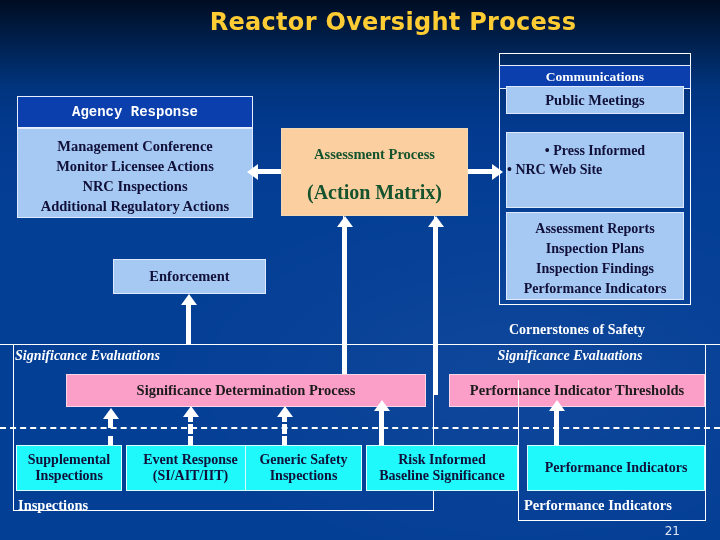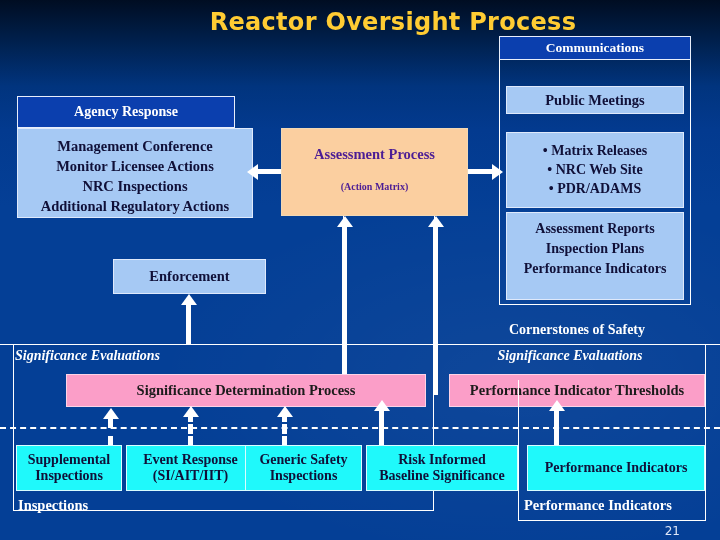--- a/index.html
+++ b/index.html
@@ -19,21 +19,21 @@
   .title{
     position:absolute;left:0;top:8px;width:720px;text-align:center;
     font-family:"DejaVu Sans", sans-serif;
     font-weight:bold;font-size:24px;color:#ffcc33;letter-spacing:.3px;margin-left:33px;
   }
 
   
   .box{position:absolute;box-sizing:border-box;}
   .lightblue{background:#a6c9f4;color:#101038;border:1px solid #dfe9fb;}
   .darkhdr{background:#0b3fae;color:#ffffff;border:1px solid #e8eefb;}
-  .peach{background:#fbcfa0;color:#4c1d95;border:1px solid #f2d8b4;}
+  .peach{background:#fbcfa0;color:#14532d;border:1px solid #f2d8b4;}
   .pink{background:#fb9ec8;color:#1b1b1b;border:1px solid #fdd3e6;}
   .cyan{background:#1ff9fb;color:#101038;border:1px solid #d8fdff;}
   .wireframe{border:1px solid #ffffff;background:transparent;}
 
   .ctr{display:flex;align-items:center;justify-content:center;text-align:center;}
   .b{font-weight:bold;}
 
   .lbl{position:absolute;color:#ffffff;font-weight:bold;}
   .lbl.it{font-style:italic;}
   .shaftV{position:absolute;background:#ffffff;}
@@ -54,56 +54,56 @@
 <body>
 
 <div id="slide">
 
   <div class="title">Reactor Oversight Process</div>
 
   <div class="vline" style="left:343px;top:215px;height:130px;"></div>
   <div class="vline" style="left:434px;top:215px;height:130px;"></div>
   <div class="hline" style="left:0px;top:344px;width:720px;"></div>
 
-  <div class="box darkhdr ctr" style="left:17px;top:96px;width:218px;height:32px;font-size:14px;">
+  <div class="box darkhdr ctr" style="left:17px;top:96px;width:236px;height:32px;font-size:14px;font-family:Liberation Mono, monospace;">
     <span class="b">Agency Response</span>
   </div>
   <div class="box lightblue" style="left:17px;top:128px;width:236px;height:90px;padding-top:7px;">
     <div class="b" style="text-align:center;font-size:14.5px;line-height:20px;">Management Conference</div>
     <div class="b" style="text-align:center;font-size:14.5px;line-height:20px;">Monitor Licensee Actions</div>
     <div class="b" style="text-align:center;font-size:14.5px;line-height:20px;">NRC Inspections</div>
     <div class="b" style="text-align:center;font-size:14.5px;line-height:20px;">Additional Regulatory Actions</div>
   </div>
 
   <div class="box peach" style="left:281px;top:128px;width:187px;height:88px;">
     <div class="b" style="text-align:center;font-size:14.5px;margin-top:17px;">Assessment Process</div>
-    <div class="b" style="text-align:center;font-size:10px;margin-top:18px;">(Action Matrix)</div>
+    <div class="b" style="text-align:center;font-size:20px;margin-top:18px;">(Action Matrix)</div>
   </div>
 
   <div class="shaftH" style="left:258px;top:169px;width:23px;height:5px;"></div>
   <div class="headL" style="left:247px;top:163.5px;"></div>
 
   <div class="shaftH" style="left:468px;top:169px;width:24px;height:5px;"></div>
   <div class="headR" style="left:492px;top:163.5px;"></div>
 
   <div class="box wireframe" style="left:499px;top:53px;width:192px;height:252px;"></div>
-  <div class="box darkhdr ctr" style="left:499px;top:36px;width:192px;height:24px;font-size:13.5px;">
+  <div class="box darkhdr ctr" style="left:499px;top:65px;width:192px;height:24px;font-size:13.5px;">
     <span class="b">Communications</span>
   </div>
   <div class="box lightblue ctr" style="left:506px;top:86px;width:178px;height:28px;font-size:14.5px;">
     <span class="b">Public Meetings</span>
   </div>
   <div class="box lightblue" style="left:506px;top:132px;width:178px;height:76px;padding-top:8px;">
-    <div class="b" style="text-align:center;font-size:14px;line-height:19px;">• Matrix Releases</div>
-    <div class="b" style="text-align:center;font-size:14px;line-height:19px;">• NRC Web Site</div>
-    <div class="b" style="text-align:center;font-size:14px;line-height:19px;">• PDR/ADAMS</div>
+    <div class="b" style="text-align:center;font-size:14px;line-height:19px;">• Press Informed</div>
+    <div class="b" style="font-size:14px;line-height:19px;">• NRC Web Site</div>
   </div>
   <div class="box lightblue" style="left:506px;top:212px;width:178px;height:88px;padding-top:6px;">
     <div class="b" style="text-align:center;font-size:14px;line-height:20px;">Assessment Reports</div>
     <div class="b" style="text-align:center;font-size:14px;line-height:20px;">Inspection Plans</div>
+    <div class="b" style="text-align:center;font-size:14px;line-height:20px;">Inspection Findings</div>
     <div class="b" style="text-align:center;font-size:14px;line-height:20px;">Performance Indicators</div>
   </div>
 
   <div class="lbl" style="left:434px;top:322px;width:286px;text-align:center;font-size:14px;">Cornerstones of Safety</div>
 
   <div class="box lightblue ctr" style="left:113px;top:259px;width:153px;height:35px;font-size:14.5px;">
     <span class="b">Enforcement</span>
   </div>
 
   <div class="shaftV" style="left:186px;top:305px;width:5px;height:39px;"></div>

